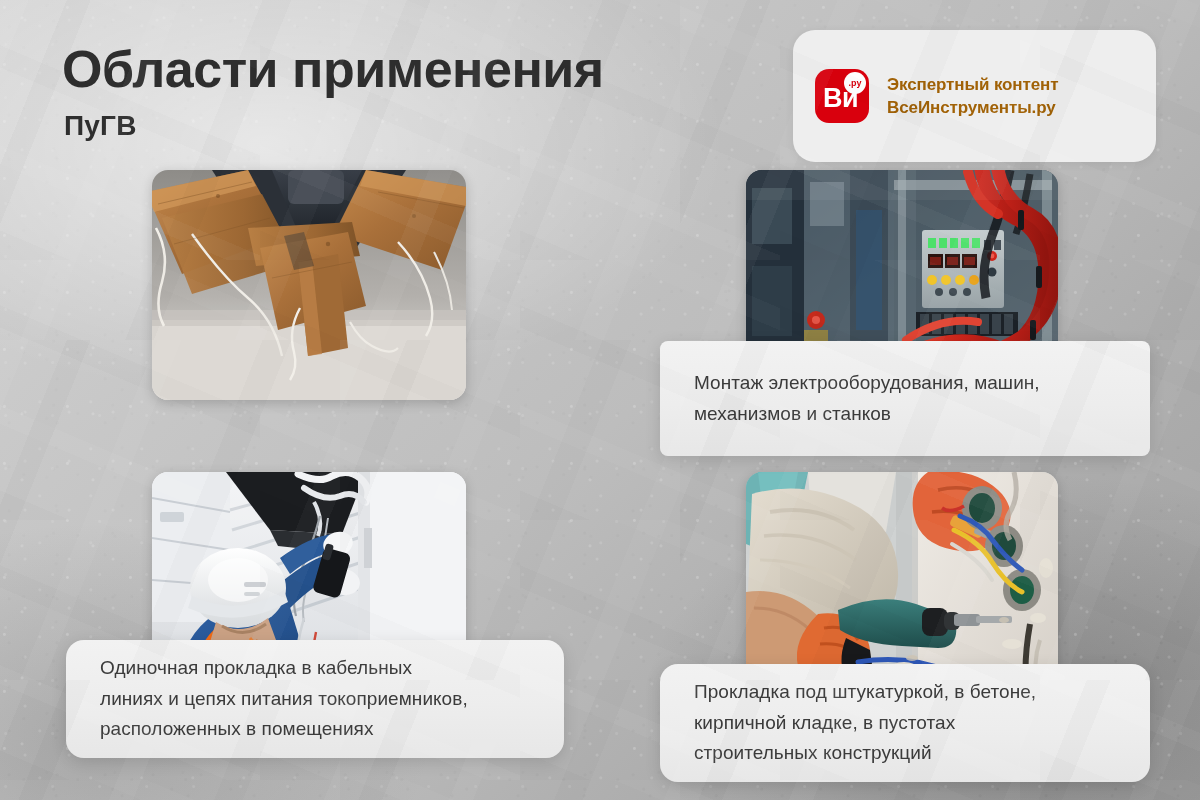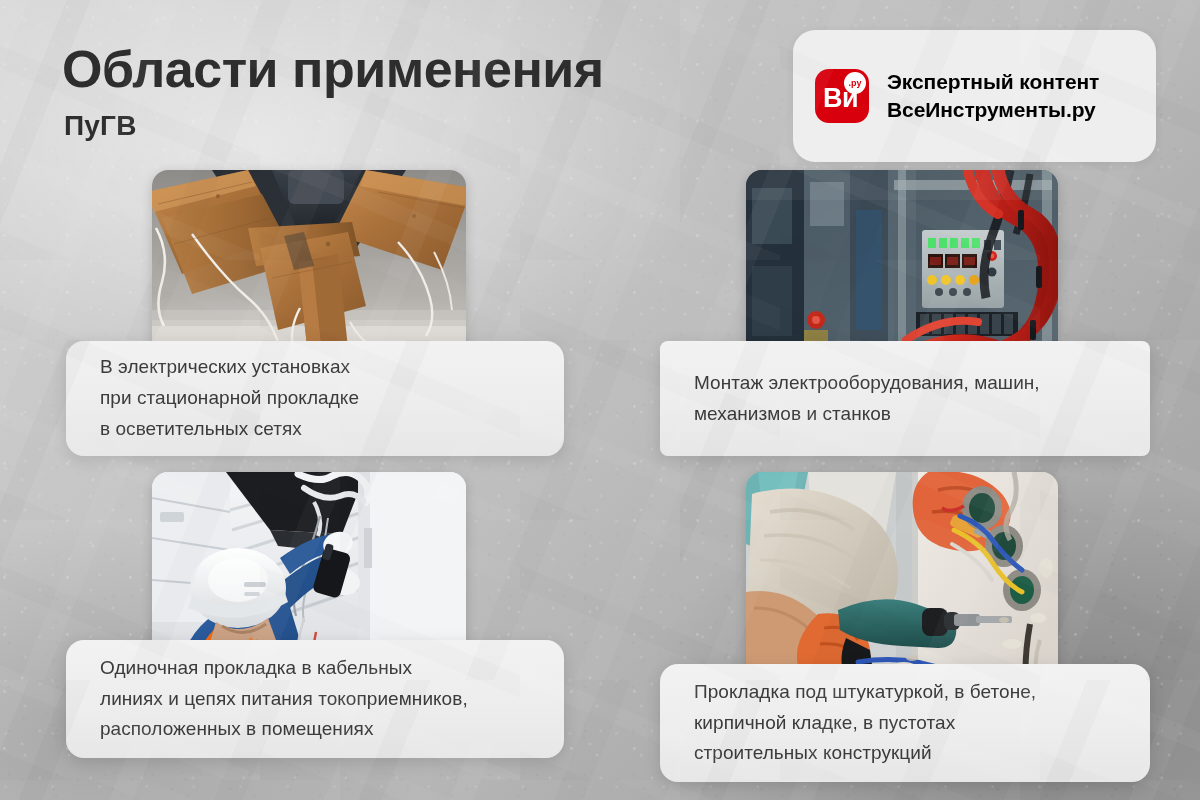--- a/index.html
+++ b/index.html
@@ -137,23 +137,23 @@
     align-items: center;
     justify-content: center;
     line-height: 1;
   }
   .brand-text {
     display: flex;
     flex-direction: column;
     gap: 2px;
   }
   .brand-line {
-    font-size: 21px;
+    font-size: 17px;
     font-weight: 700;
-    color: #000000;
+    color: #a16207;
     line-height: 1.24;
     letter-spacing: -0.1px;
     white-space: nowrap;
   }
 
   
   .photo {
     position: absolute;
     border-radius: 16px;
     overflow: hidden;
@@ -552,25 +552,20 @@
         <ellipse cx="258" cy="148" rx="5" ry="3"></ellipse>
       </g>
 
       <path d="M268 0 q6 24 -4 40 q-8 14 0 28" stroke="#b3ada2" stroke-width="5" fill="none" opacity="0.8"></path>
       <path d="M294 168 q-8 24 -2 48" stroke="#bdb7ab" stroke-width="4" fill="none" opacity="0.7"></path>
 
       <rect x="0" y="216" width="312" height="12" fill="#dcdcd8" opacity="0.6"></rect>
     </svg>
   </div>
 
-  <div class="text-card" id="card-1">
-    <div class="card-text">В электрических установках
-при стационарной прокладке
-в осветительных сетях</div>
-  </div>
 
   <div class="text-card" id="card-2">
     <div class="card-text">Монтаж электрооборудования, машин,
 механизмов и станков</div>
   </div>
 
   <div class="text-card" id="card-3">
     <div class="card-text">Одиночная прокладка в кабельных
 линиях и цепях питания токоприемников,
 расположенных в помещениях</div>

